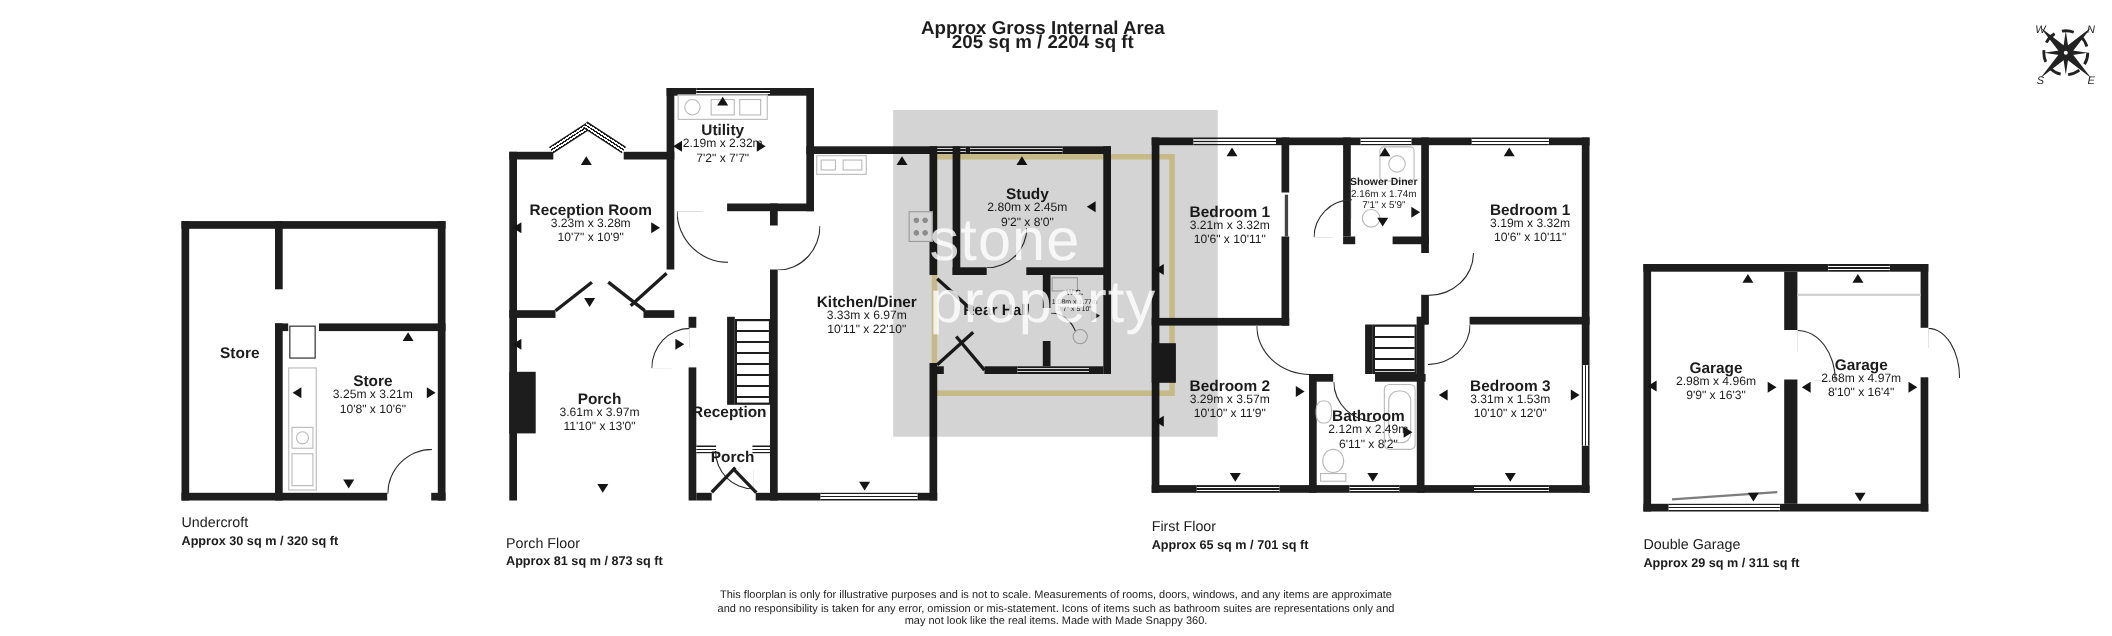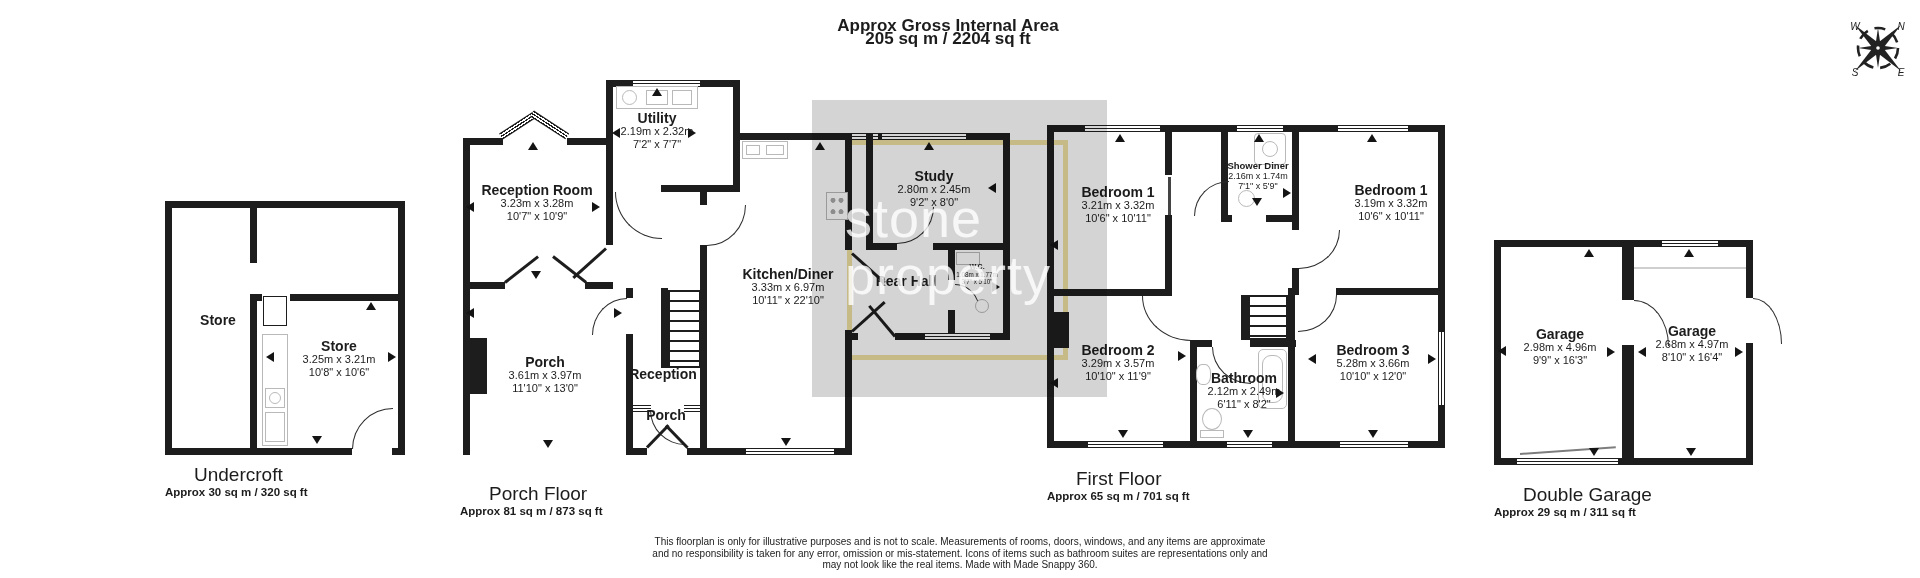--- a/index.html
+++ b/index.html
@@ -28,21 +28,21 @@
               radial-gradient(circle at 30% 72%,#a9a9a9 2.2px,transparent 2.8px),
               radial-gradient(circle at 70% 72%,#a9a9a9 2.2px,transparent 2.8px),#fff;}
   .lbl{position:absolute;text-align:center;}
   .lbl .n{font-weight:bold;font-size:14px;line-height:13px;}
   .lbl .m{font-size:11px;line-height:12.5px;}
   .lbl.small .n{font-size:9.5px;line-height:11px;}
   .lbl.small .m{font-size:9px;line-height:10px;}
   .lbl.tiny .n{font-size:7px;line-height:8px;}
   .lbl.tiny .m{font-size:6.3px;line-height:7px;}
   .ttl{position:absolute;text-align:left;}
-  .ttl .fname{font-size:19px;line-height:17px;margin-left:29px;}
+  .ttl .fname{font-size:13px;line-height:17px;}
   .ttl .farea{font-size:11.5px;font-weight:bold;line-height:13px;margin-top:3px;}
   #hdr{position:absolute;left:748px;top:19px;width:400px;text-align:center;font-weight:bold;font-size:17px;line-height:13px;}
   #greyblock{position:absolute;left:812px;top:100px;width:295px;height:297px;background:#d4d4d4;mix-blend-mode:multiply;}
   #wmark{position:absolute;left:845px;top:190px;font-size:54px;line-height:57px;letter-spacing:1px;color:rgba(255,255,255,0.8);font-weight:400;z-index:7;}
   #yellow{position:absolute;left:847px;top:140px;width:221px;height:220px;border:5px solid #efe0a2;box-sizing:border-box;}
   #disc{position:absolute;left:560px;top:536px;width:800px;text-align:center;font-size:10px;line-height:11.5px;color:#222;}
 </style>
 </head>
 <body>
 
@@ -340,21 +340,21 @@
       <div class="m">3.29m x 3.57m</div>
       <div class="m">10'10" x 11'9"</div>
     </div>
     <div class="lbl" style="left:1184px;top:372px;width:120px">
       <div class="n">Bathroom</div>
       <div class="m">2.12m x 2.49m</div>
       <div class="m">6'11" x 8'2"</div>
     </div>
     <div class="lbl" style="left:1298px;top:344px;width:150px">
       <div class="n">Bedroom 3</div>
-      <div class="m">5.28m x 3.66m</div>
+      <div class="m">3.31m x 1.53m</div>
       <div class="m">10'10" x 12'0"</div>
     </div>
   </div>
 
   <div>
     <div class="w" style="left:1494px;top:240px;width:168px;height:7px"></div>
     <div class="w" style="left:1718px;top:240px;width:35px;height:7px"></div>
     <div class="wh" style="left:1662px;top:240px;width:56px"></div>
     <div class="w" style="left:1494px;top:240px;width:7px;height:225px"></div>
     <div class="w" style="left:1746px;top:240px;width:7px;height:58px"></div>

